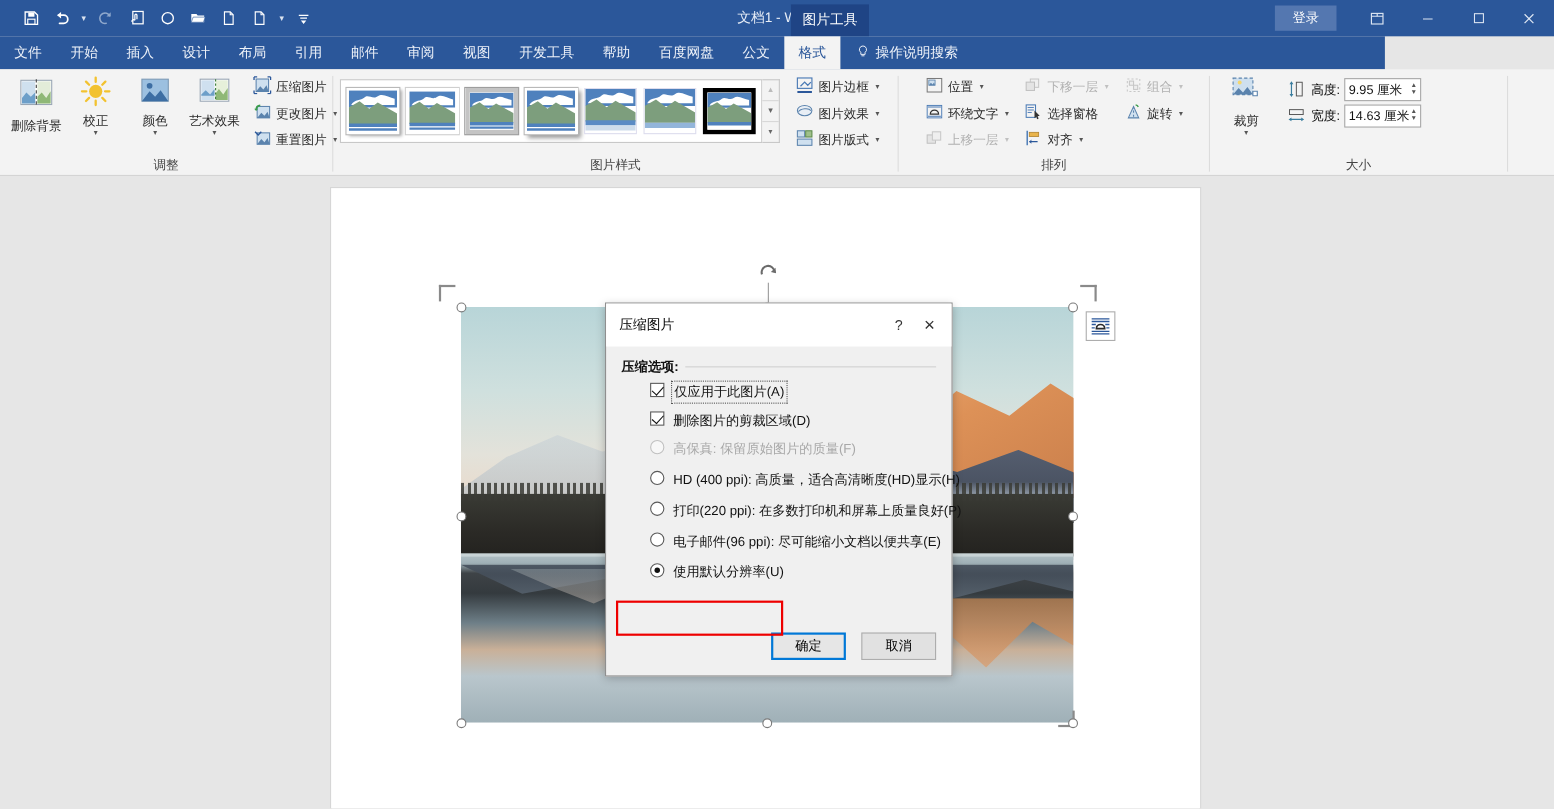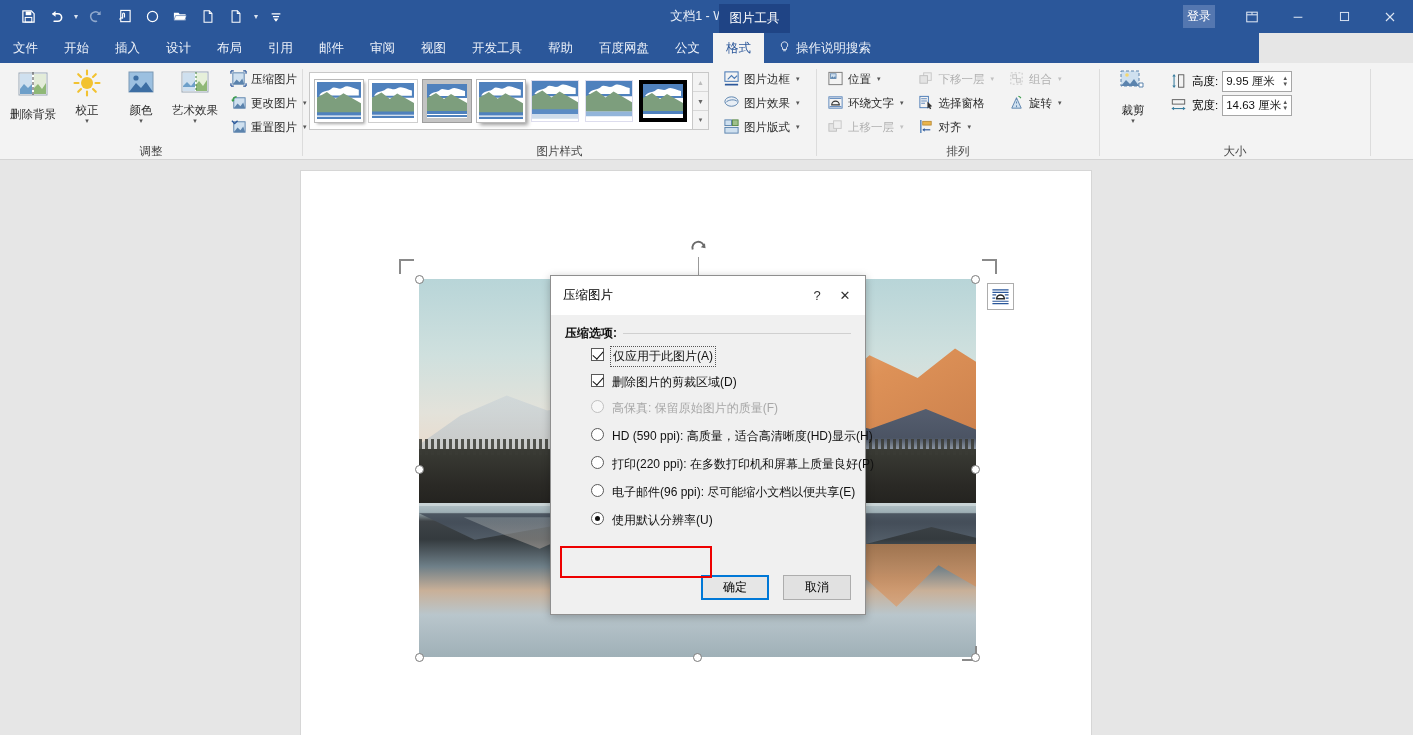--- a/index.html
+++ b/index.html
@@ -28,21 +28,21 @@
     position:absolute; left:0; top:0; width:1413px; height:33px;
     text-align:center; line-height:33px; color:#e8eef7; font-size:12.5px;
   }
   .ctxtab {
     position:absolute; left:719px; top:4px; width:71px; height:29px;
     background:#1f4485; color:#ffffff; font-size:12.5px;
     display:flex; align-items:center; justify-content:center;
   }
   .win-right { position:absolute; right:0; top:0; height:33px; display:flex; align-items:center; }
   .signin {
-    background:#5477b0; color:#ffffff; font-size:12px; padding:3px 4px; margin-right:14px;margin-left:16px;
+    background:#5477b0; color:#ffffff; font-size:12px; padding:3px 16px; margin-right:14px;margin-left:16px;
   }
   .win-btn { width:46px; height:33px; display:flex; align-items:center; justify-content:center; color:#dce5f2; }
 
   
   .tabstrip {
     position:absolute; left:0; top:33px; width:1259px; height:30px;
     background:#2b579a; display:flex; align-items:stretch;
   }
   .tab {
     padding:0 13px; display:flex; align-items:center; color:#eef2f9; font-size:12.5px;
@@ -541,21 +541,21 @@
             </span>
             <span>图片版式</span>
             <span class="car">▾</span>
           </div>
         </div>
       </div>
       <div class="group-label">图片样式</div>
     </div>
     <div class="group-sep"></div>
 
-    <div class="group" style="width:282px;">
+    <div class="group" style="width:282px;align-items:center;">
       <div class="group-body">
         <div class="col">
           <div class="smallbtn">
             <span>
               <svg width="17" height="17" viewBox="0 0 18 18">
                   <rect x="2" y="2.5" width="14" height="13" fill="none" stroke="#7a7a7a"></rect>
                   <rect x="3.6" y="4" width="6" height="5" fill="#cfe0ef" stroke="#5b83ad" stroke-width=".8"></rect>
                   <path d="M3.6 9l2-2.4 1.6 1.6 1.4-1.8 1 2.6z" fill="#5b83ad"></path>
                 </svg>
             </span>
@@ -780,21 +780,21 @@
         <span class="rtxt">删除图片的剪裁区域(D)</span>
       </div>
 
 
       <div class="row" style="height:28px">
         <span class="rbox off"></span>
         <span class="rtxt disabled">高保真: 保留原始图片的质量(F)</span>
       </div>
       <div class="row" style="height:28px">
         <span class="rbox"></span>
-        <span class="rtxt">HD (590 ppi): 高质量，适合高清晰度(HD)显示(H)</span>
+        <span class="rtxt">HD (400 ppi): 高质量，适合高清晰度(HD)显示(H)</span>
       </div>
       <div class="row" style="height:28px">
         <span class="rbox"></span>
         <span class="rtxt">打印(220 ppi): 在多数打印机和屏幕上质量良好(P)</span>
       </div>
       <div class="row" style="height:28px">
         <span class="rbox"></span>
         <span class="rtxt">电子邮件(96 ppi): 尽可能缩小文档以便共享(E)</span>
       </div>
       <div class="row" style="height:28px">

